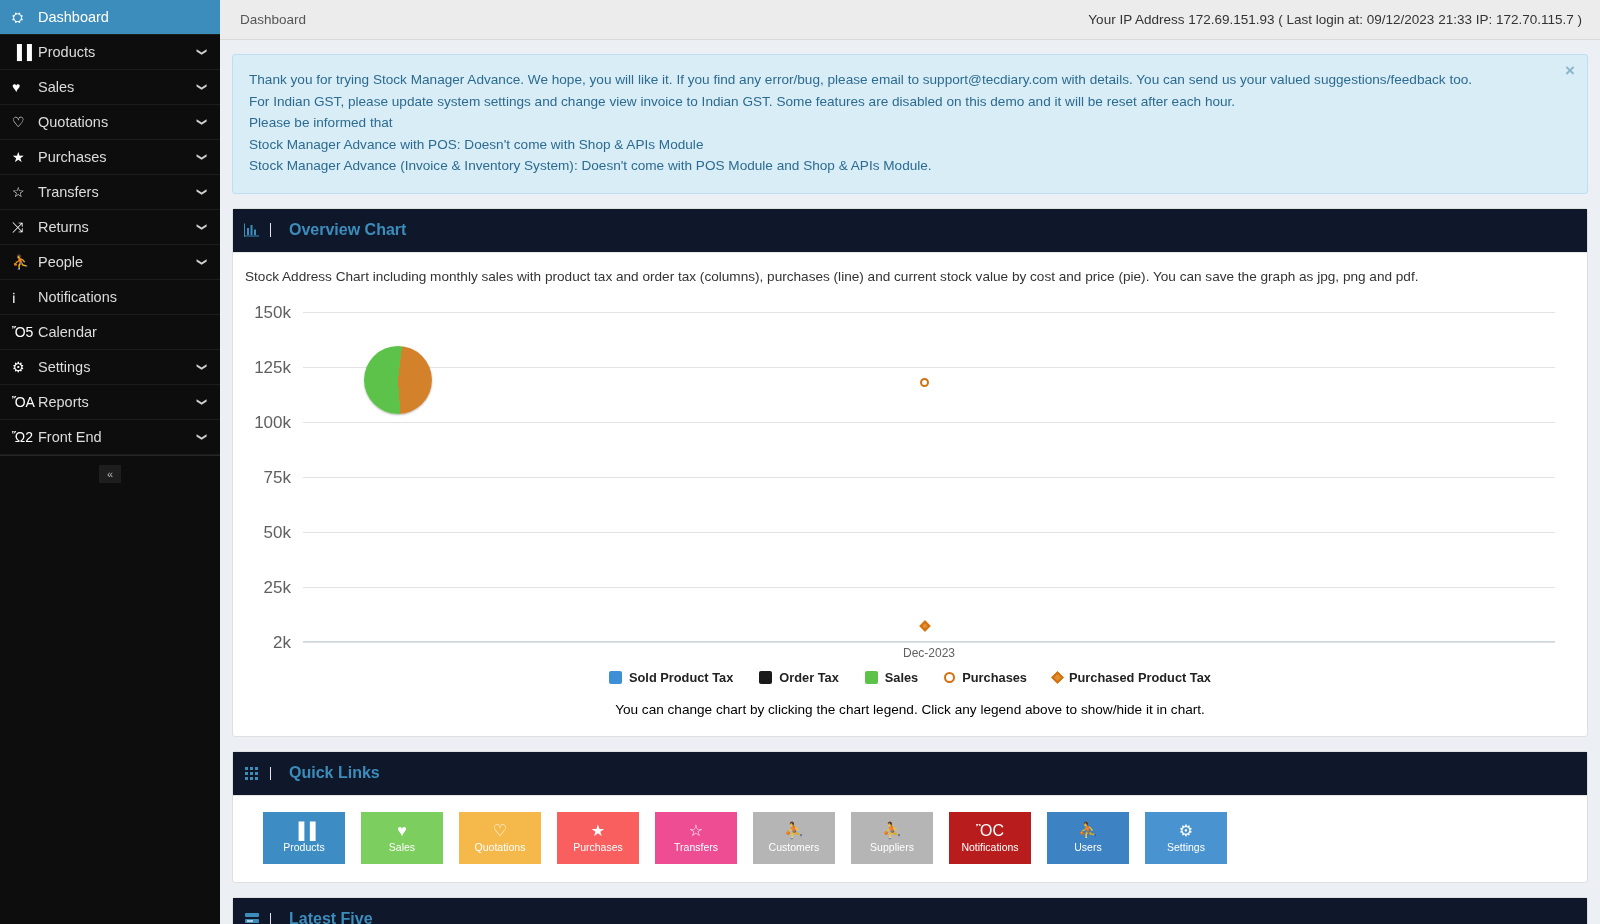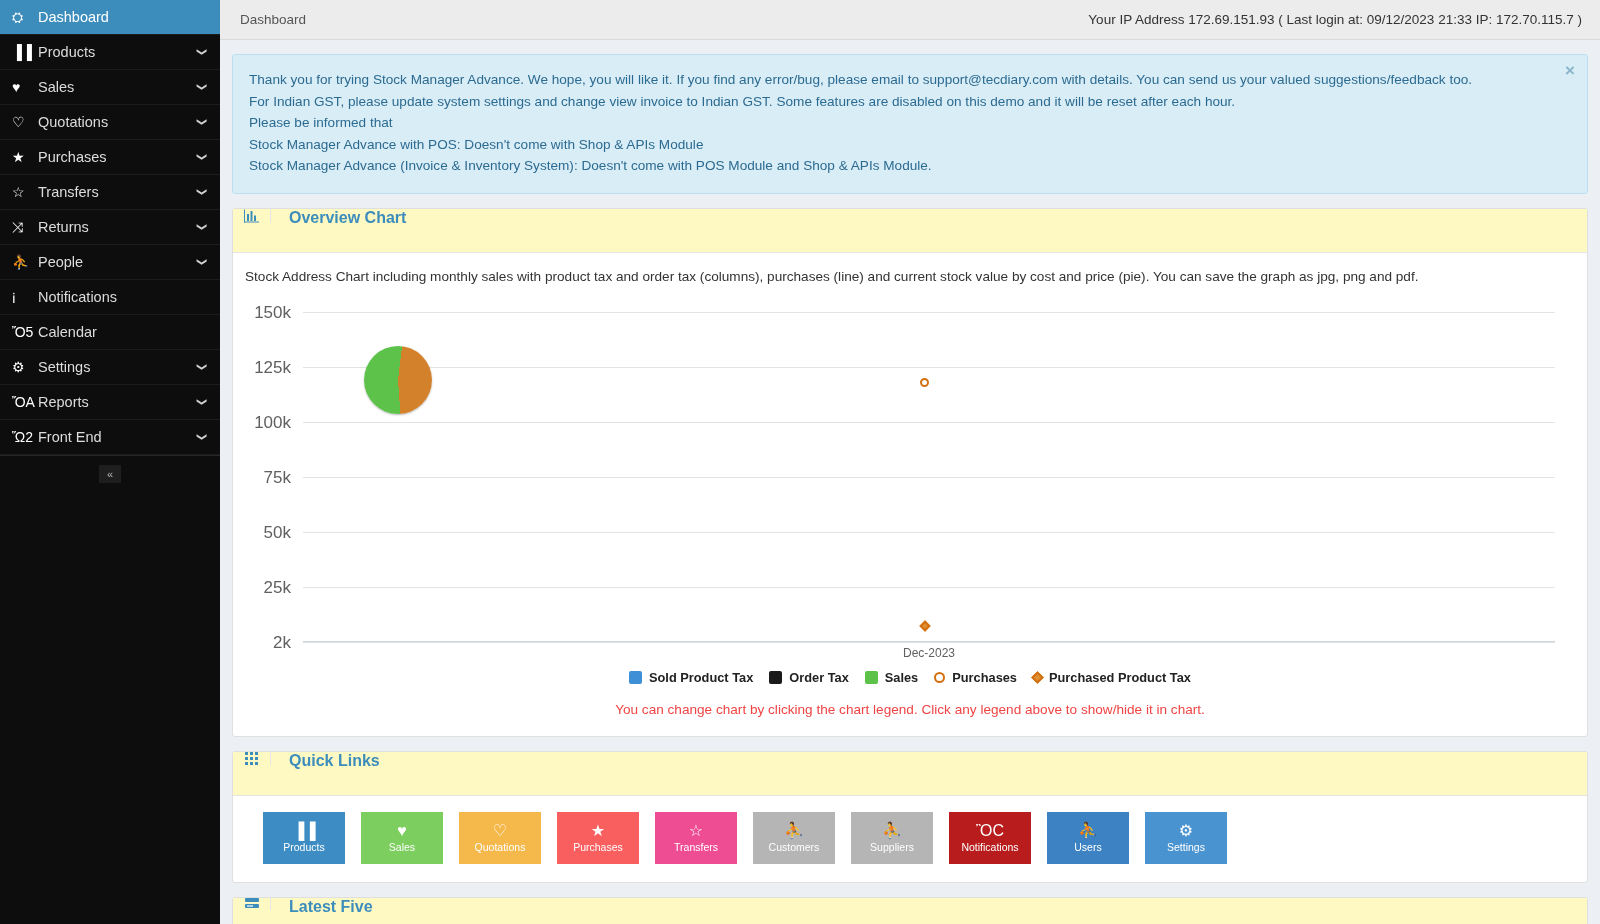--- a/index.html
+++ b/index.html
@@ -87,23 +87,23 @@
 
   
   .panel {
     background: #ffffff;
     border: 1px solid #dfdfdf;
     border-radius: 3px;
     margin-bottom: 14px;
   }
   .panel-head {
     height: 44px;
-    display: flex; align-items: flex-start;
+    display: flex; align-items: center;
     border-bottom: 1px solid #e6e6e6;
-    background: #fef9c3;
+    background: #0f172a;
   }
   .panel-head .ph-ico {
     width: 38px; flex: 0 0 38px;
     display: flex; align-items: center; justify-content: center;
     border-right: 1px solid #e6e6e6;
     color: #3c8dbc; font-size: 15px;
   }
   .panel-head .ph-title {
     display: flex; align-items: center;
     padding-left: 18px;
@@ -155,39 +155,39 @@
   .marker-diamond {
     position: absolute; width: 8px; height: 8px;
     border: 2px solid #d4700f;
     background: #e09030;
     transform: rotate(45deg);
   }
 
   .legend {
     position: absolute; top: 368px; left: 0; right: 0;
     display: flex; justify-content: center; align-items: center;
-    gap: 16px;
+    gap: 26px;
   }
   .leg-item {
     display: flex; align-items: center; gap: 7px;
     font-size: 12.8px; font-weight: bold; color: #222;
     cursor: pointer;
   }
   .leg-swatch { width: 13px; height: 13px; border-radius: 2px; }
   .leg-ring {
     width: 11px; height: 11px; border-radius: 50%;
     border: 2.3px solid #d4700f;
   }
   .leg-diam {
     width: 9px; height: 9px; border: 2px solid #d4700f;
     background: #e09030; transform: rotate(45deg);
   }
   .chart-foot {
     position: absolute; top: 400px; left: 0; right: 0;
-    text-align: center; font-size: 13.6px; color: #ef4444;
+    text-align: center; font-size: 13.6px; color: #000000;
   }
 
   
   .ql-body { padding: 16px 12px 18px 12px; }
   .ql-row { display: flex; gap: 16px; padding-left: 18px; }
   .ql-tile {
     width: 82px; height: 52px;
     display: flex; flex-direction: column;
     align-items: center; justify-content: center;
     color: #ffffff; cursor: pointer;

